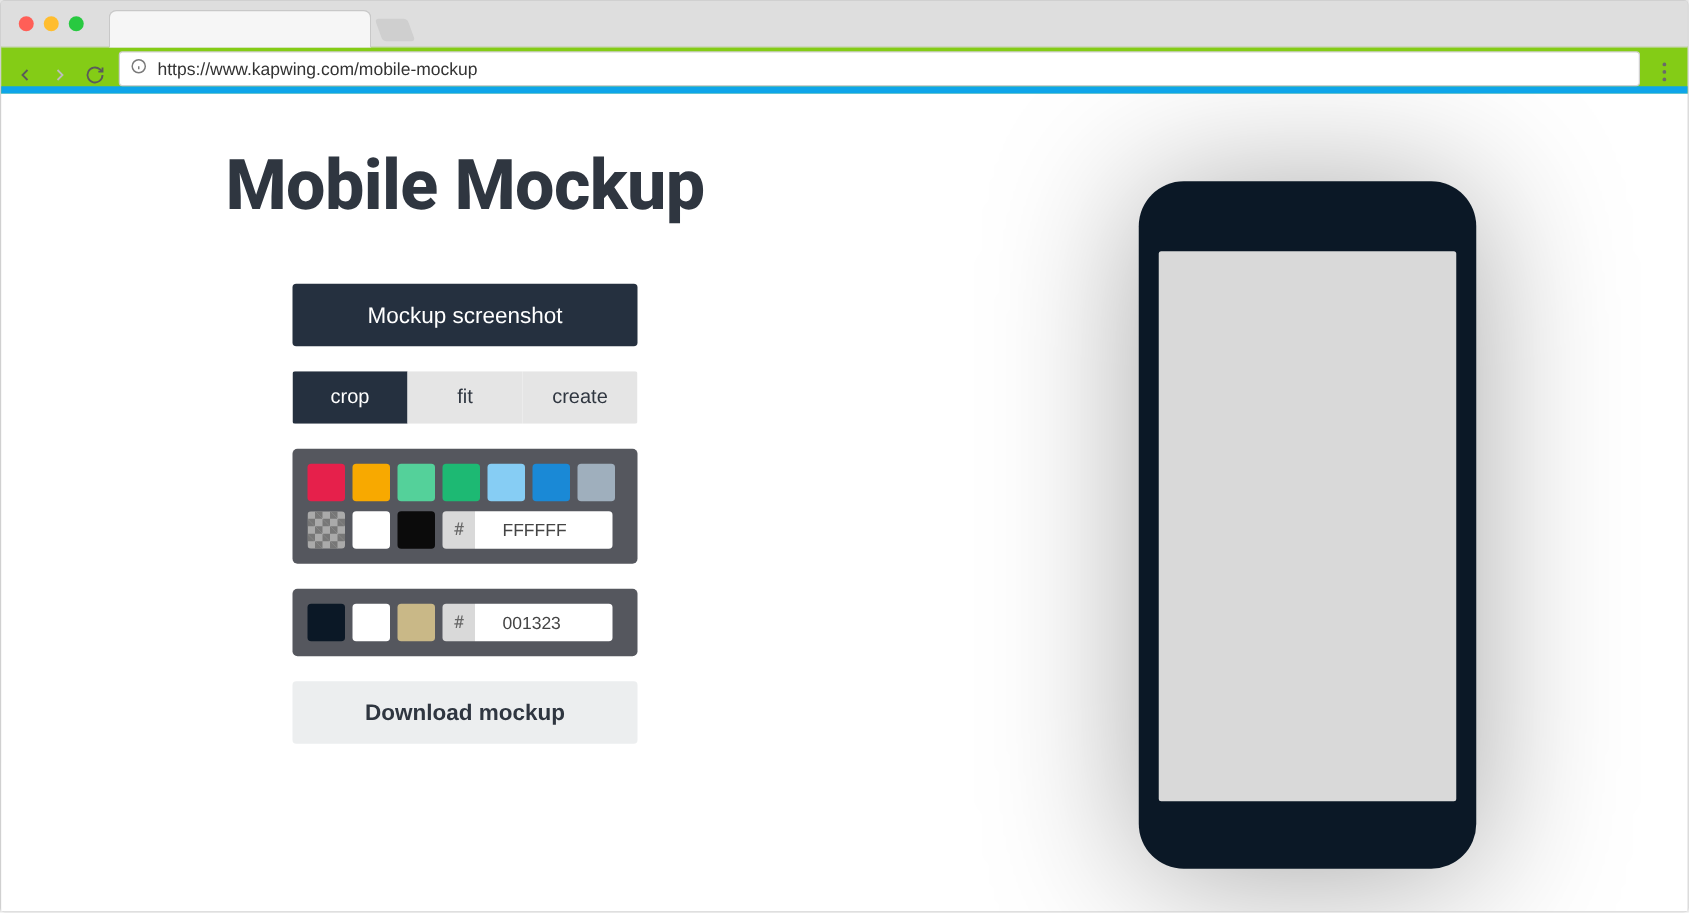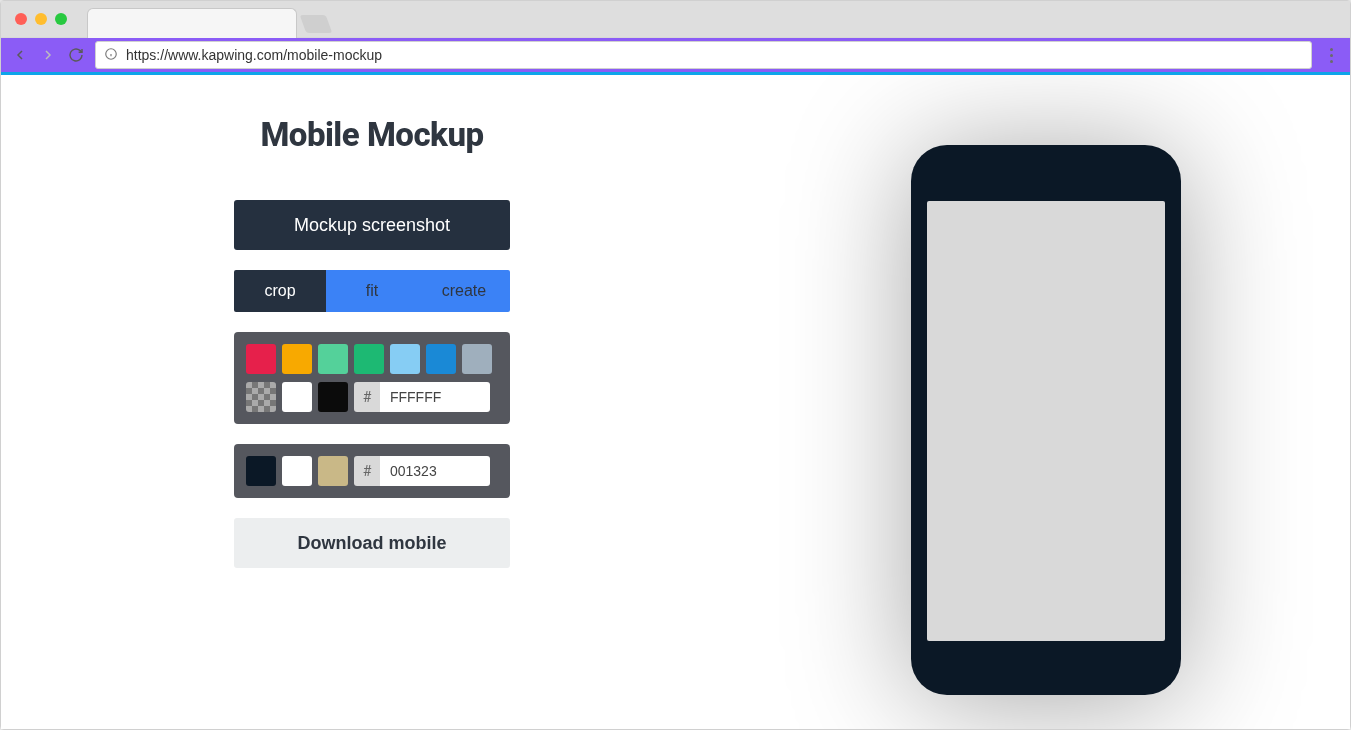--- a/index.html
+++ b/index.html
@@ -53,25 +53,25 @@
     width: 26px;
     height: 18px;
     background: #cfcfcf;
     border-radius: 3px;
     transform: skewX(20deg);
     position: relative;
     top: 5px;
   }
   .browser-toolbar {
     height: 38px;
-    background: #8b5cf6;
+    background: #84cc16;
     border-top: 1px solid #d8d8d8;
-    border-bottom: 3px solid #0ea5e9;
-    display: flex;
-    align-items: center;
+    border-bottom: 6px solid #0ea5e9;
+    display: flex;
+    align-items: flex-end;
     padding: 0 10px;
     gap: 10px;
   }
   .nav-arrow {
     width: 18px; height: 18px;
     display:flex; align-items:center; justify-content:center;
     color:#5a5a5a;
   }
   .nav-arrow.disabled { color:#bdbdbd; }
   .reload { width:18px; height:18px; color:#5a5a5a; display:flex; align-items:center; justify-content:center;}
@@ -113,21 +113,21 @@
     align-items:center;
   }
   .right-col {
     width: 45%;
     display:flex;
     align-items:flex-start;
     justify-content:center;
     padding-top: 30px;
   }
   .title {
-    font-size: 33px;
+    font-size: 56px;
     font-weight: 800;
     color: #2f3640;
     letter-spacing: -0.5px;
   }
   .subtitle {
     font-size: 20px;
     color: #3a3f47;
     margin-top: 6px;
     font-weight: 400;
   }
@@ -155,21 +155,21 @@
     border-radius: 2px;
     overflow:hidden;
   }
   .seg {
     flex:1;
     display:flex;
     align-items:center;
     justify-content:center;
     font-size: 16px;
     cursor:pointer;
-    background:#3b82f6;
+    background:#e5e5e5;
     color:#2f3640;
     border:none;
   }
   .seg.active {
     background:#25303f;
     color:#fff;
   }
   .palette-box {
     background:#55575e;
     border-radius:4px;
@@ -207,21 +207,21 @@
     display:flex;
     align-items:center;
     justify-content:center;
     font-size:14px;
     border-top-left-radius:3px;
     border-bottom-left-radius:3px;
   }
   .hex-input {
     border:none;
     outline:none;
-    padding: 0 10px;
+    padding: 0 22px;
     font-size:14px;
     width: 110px;
     border-top-right-radius:3px;
     border-bottom-right-radius:3px;
     color:#444;
   }
   .row2 { margin-top:8px; }
   .btn-secondary {
     background:#eceeef;
     color:#2f3640;
@@ -340,21 +340,21 @@
             <button class="swatch" style="background:#0b1826"></button>
             <button class="swatch" style="background:#ffffff"></button>
             <button class="swatch" style="background:#c9b887"></button>
             <div class="hex-wrap">
               <div class="hex-prefix">#</div>
               <input class="hex-input" value="001323" style="">
             </div>
           </div>
         </div>
 
-        <button class="btn-secondary">Download mobile</button>
+        <button class="btn-secondary">Download mockup</button>
       </div>
     </div>
 
     <div class="right-col">
       <div class="phone-shadow">
         <div class="phone" style="background:#0b1826">
           <div class="phone-screen" style="background:#d9d9d9"></div>
         </div>
       </div>
     </div>

